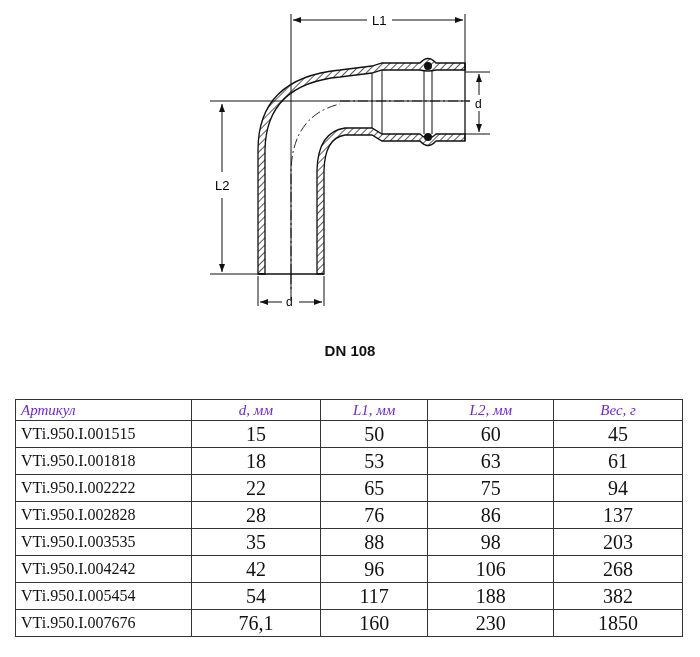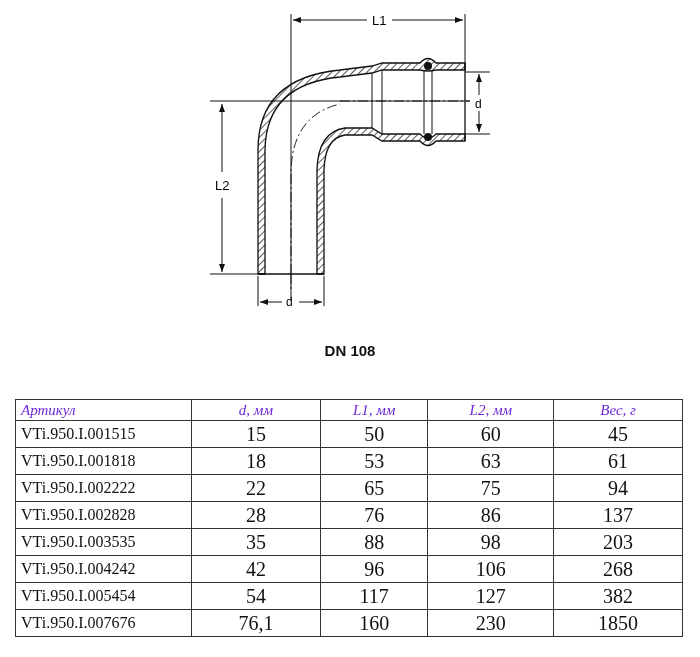--- a/index.html
+++ b/index.html
@@ -149,21 +149,21 @@
       <td class="c0">VTi.950.I.004242</td>
       <td>42</td>
       <td>96</td>
       <td>106</td>
       <td>268</td>
     </tr>
     <tr>
       <td class="c0">VTi.950.I.005454</td>
       <td>54</td>
       <td>117</td>
-      <td>127</td>
+      <td>188</td>
       <td>382</td>
     </tr>
     <tr>
       <td class="c0">VTi.950.I.007676</td>
       <td>76,1</td>
       <td>160</td>
       <td>230</td>
       <td>1850</td>
     </tr>
   </tbody>

